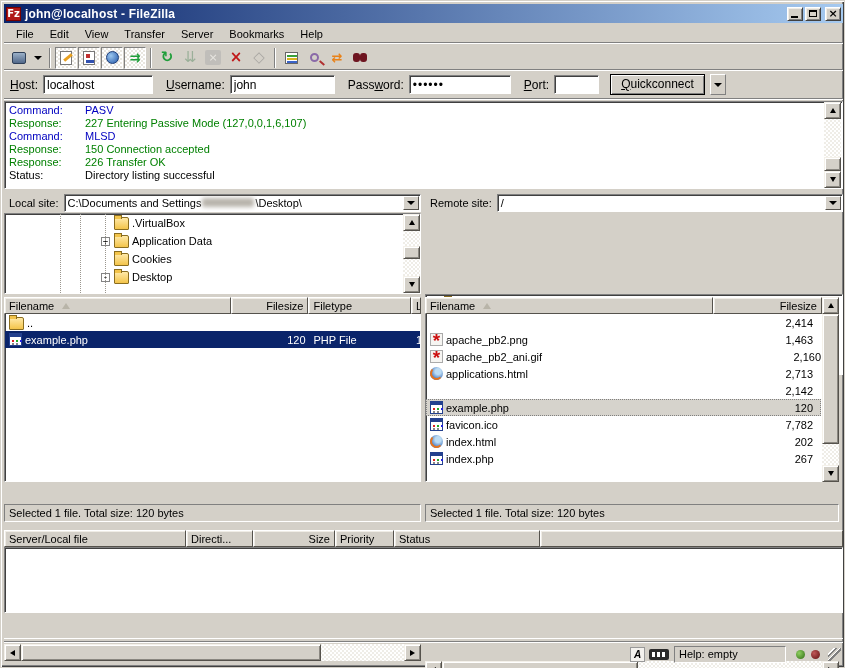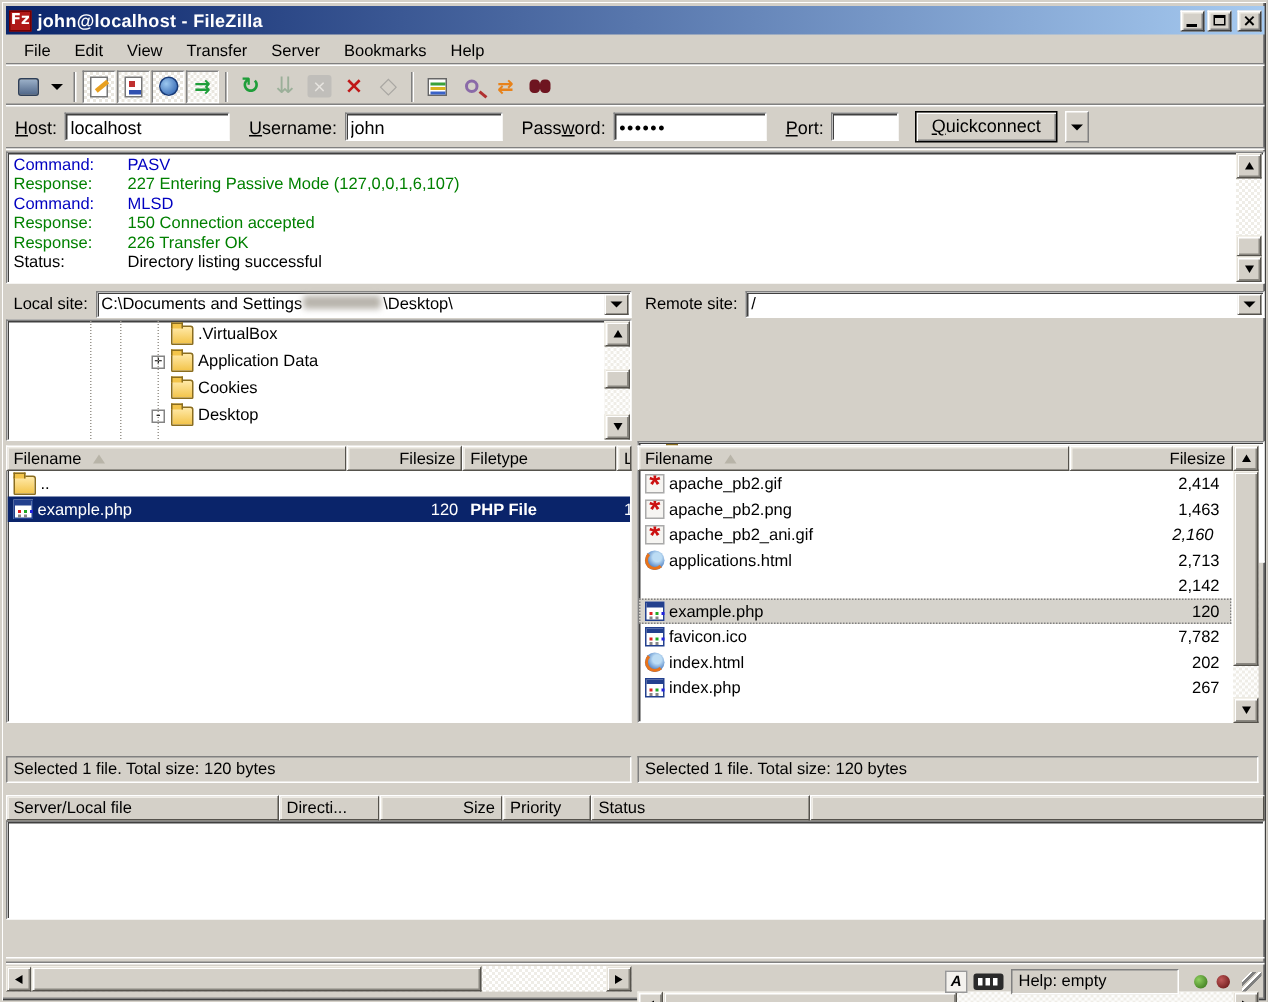--- a/index.html
+++ b/index.html
@@ -365,21 +365,21 @@
           <span class="icon folder"></span>
           <span>..</span>
         </span>
     </div>
     <div class="frow sel-active">
       <span class="c" style="width:228px;">
           <span class="icon php"></span>
           <span>example.php</span>
         </span>
       <span class="c right" style="width:78px;">120</span>
-      <span class="c" style="width:103px;font-weight:bold;">PHP File</span>
+      <span class="c" style="width:103px;">PHP File</span>
       <span class="c" style="flex:1;">1</span>
     </div>
   </div>
   <div class="abs hscroll" style="left:3px;top:481px;width:417px;">
     <div class="sbtn" style="left:0;top:0;">
         <span class="tri-left"></span>
       </div>
     <div class="thumb" style="left:17px;top:0;width:300px;height:17px;"></div>
     <div class="sbtn" style="right:0;top:0;">
         <span class="tri-right"></span>
@@ -393,39 +393,35 @@
     <div class="hcell" style="width:288px;">
         <span>Filename</span>
         <span class="sort-asc"></span>
       </div>
     <div class="hcell right" style="flex:1;">
         <span>Filesize</span>
       </div>
   </div>
   <div class="abs listbody" style="left:424px;top:313px;width:397px;height:168px;">
     <div class="frow">
-        <span class="c" style="width:288px;">
-          <span class="icon image"></span>
-          <span>apache_pb2.gif</span>
-        </span>
         <span class="c right" style="flex:1;padding-right:8px;">2,414</span>
       </div>
     <div class="frow">
         <span class="c" style="width:288px;">
           <span class="icon image"></span>
           <span>apache_pb2.png</span>
         </span>
         <span class="c right" style="flex:1;padding-right:8px;">1,463</span>
       </div>
     <div class="frow">
         <span class="c" style="width:288px;">
           <span class="icon image"></span>
           <span>apache_pb2_ani.gif</span>
         </span>
-        <span class="c right" style="flex:1;padding-right:12px;font-style:italic;">2,160</span>
+        <span class="c right" style="flex:1;padding-right:0;">2,160</span>
       </div>
     <div class="frow">
         <span class="c" style="width:288px;">
           <span class="icon html"></span>
           <span>applications.html</span>
         </span>
         <span class="c right" style="flex:1;padding-right:8px;">2,713</span>
       </div>
     <div class="frow">
         <span class="c right" style="flex:1;padding-right:8px;">2,142</span>

